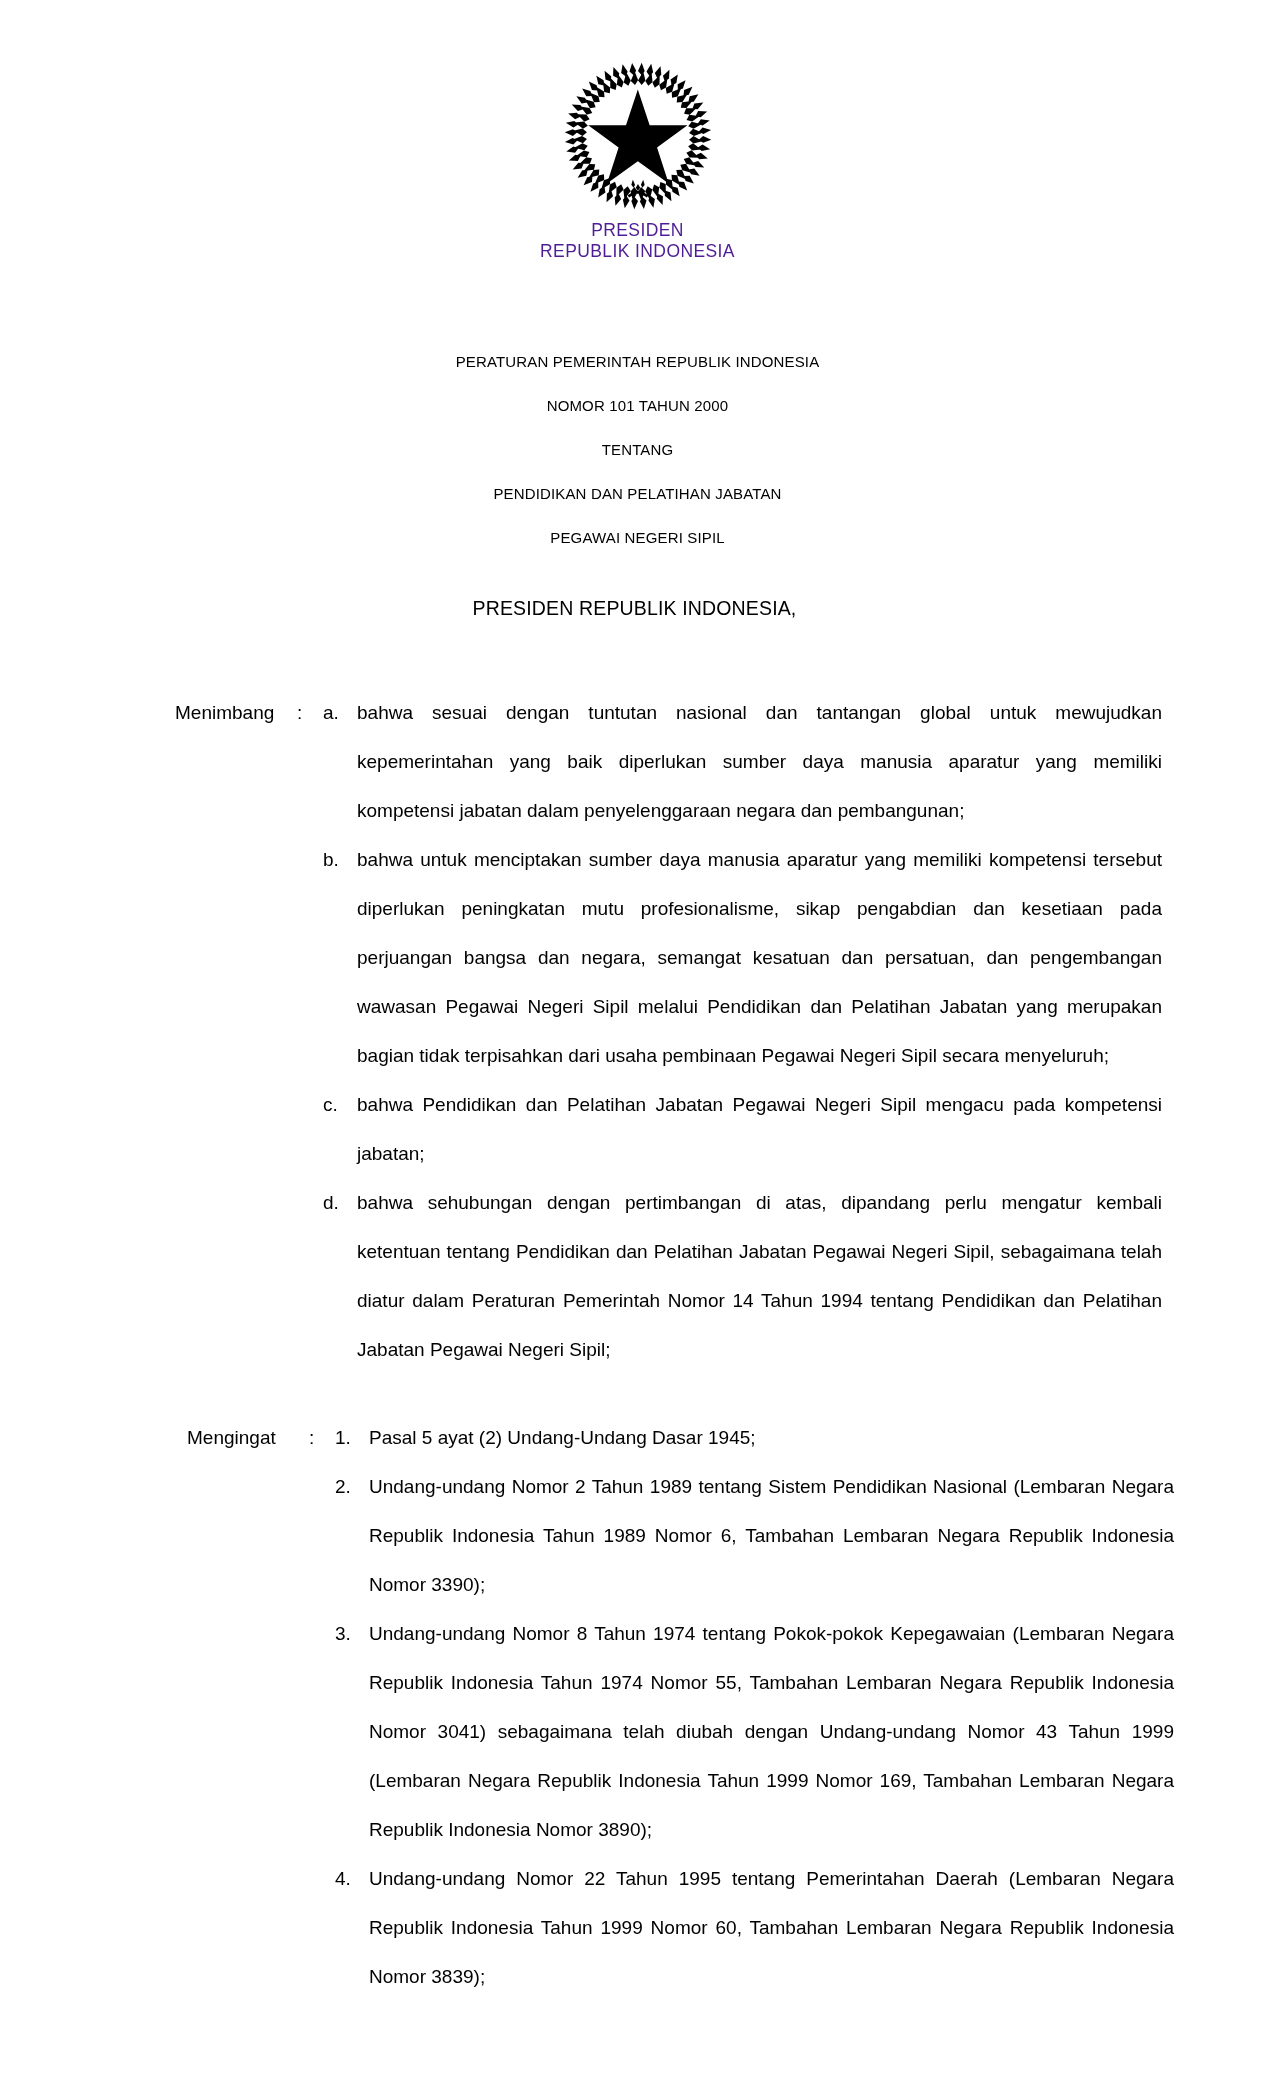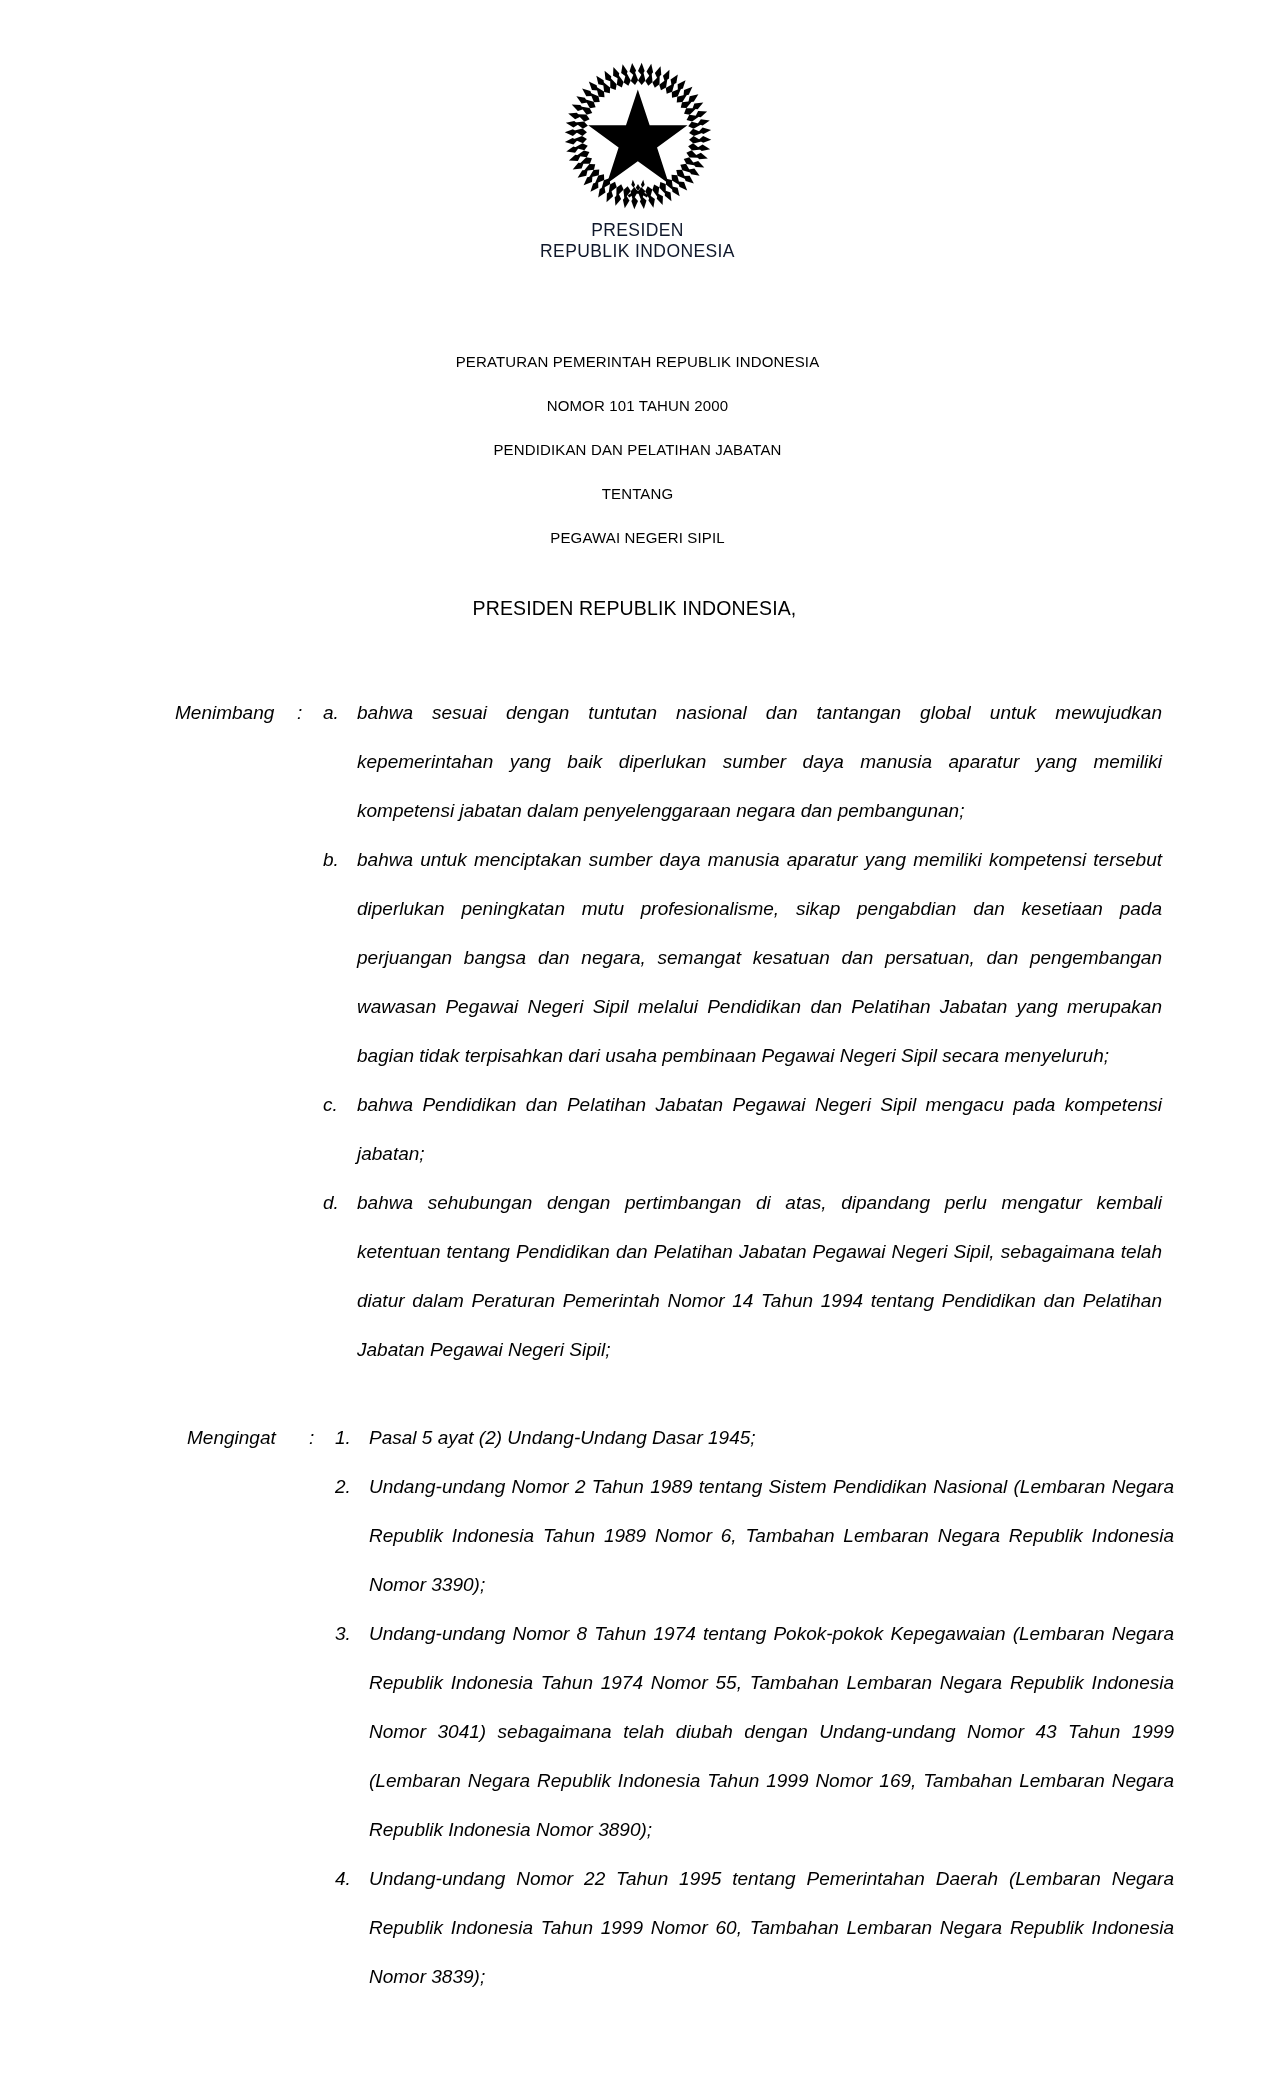--- a/index.html
+++ b/index.html
@@ -36,21 +36,21 @@
     width: 148px;
     height: 148px;
     display: block;
   }
   .emblem-caption {
     margin-top: 10px;
     text-align: center;
     font-size: 17.5px;
     line-height: 1.22;
     letter-spacing: 0.4px;
-    color: #0f172a;
+    color: #4c1d95;
   }
   .emblem-caption div { white-space: nowrap; }
 
   
   .title-block {
     position: absolute;
     left: 0;
     right: 0;
     top: 340px;
     text-align: center;
@@ -74,21 +74,20 @@
   
   .body-block {
     position: absolute;
     left: 0;
     right: 0;
     top: 688px;
   }
   .section {
     position: relative;
     width: 1275px;
-    font-style: italic;
   }
   .section + .section { margin-top: 39px; padding-left: 12px; }
 
   .sec-row {
     display: flex;
     align-items: flex-start;
   }
   .sec-label {
     width: 122px;
     margin-left: 175px;
@@ -351,22 +350,22 @@
     </svg>
     <div class="emblem-caption">
       <div>PRESIDEN</div>
       <div>REPUBLIK INDONESIA</div>
     </div>
   </div>
 
   <div class="title-block">
     <div class="title-line">PERATURAN PEMERINTAH REPUBLIK INDONESIA</div>
     <div class="title-line">NOMOR 101 TAHUN 2000</div>
+    <div class="title-line">TENTANG</div>
     <div class="title-line">PENDIDIKAN DAN PELATIHAN JABATAN</div>
-    <div class="title-line">TENTANG</div>
     <div class="title-line">PEGAWAI NEGERI SIPIL</div>
   </div>
 
   <div class="presiden-line">PRESIDEN REPUBLIK INDONESIA,</div>
 
   <div class="body-block">
 
     <div class="section">
       <div class="sec-row">
         <div class="sec-label">Menimbang</div>

